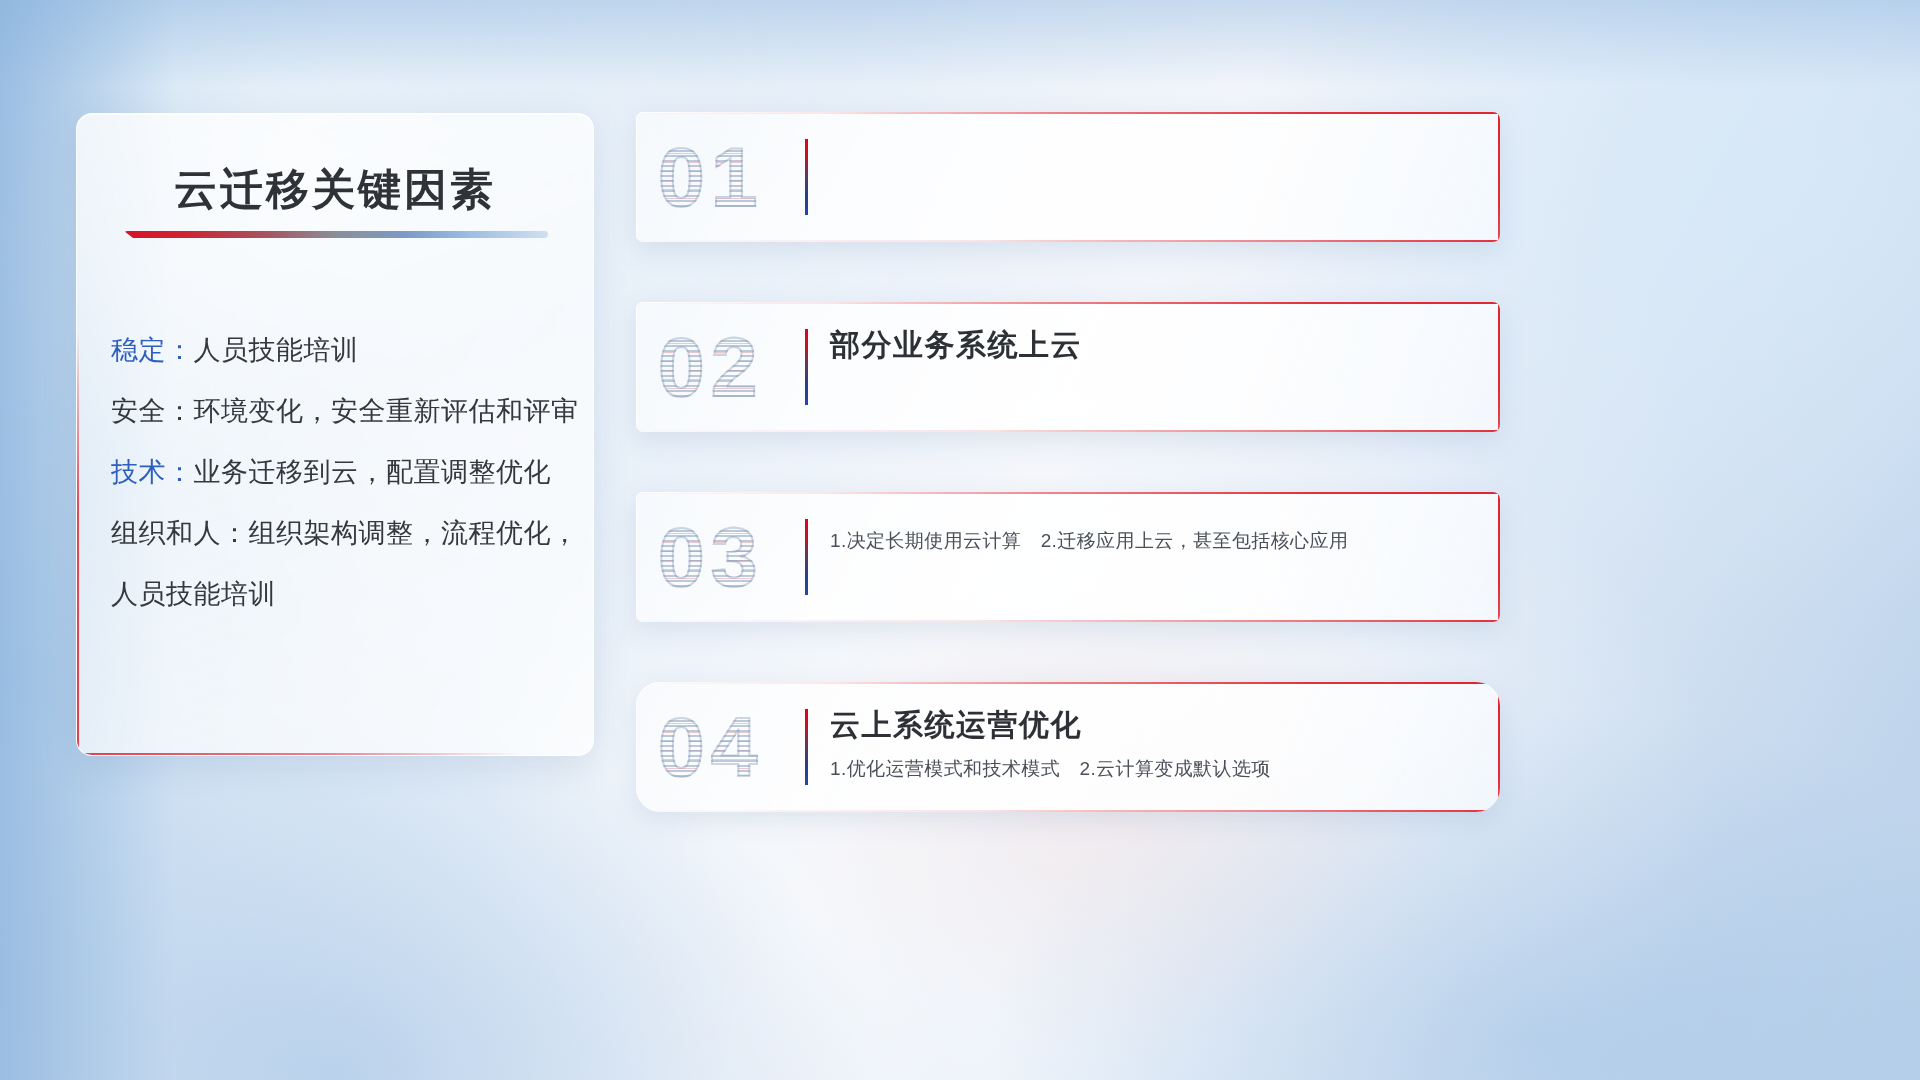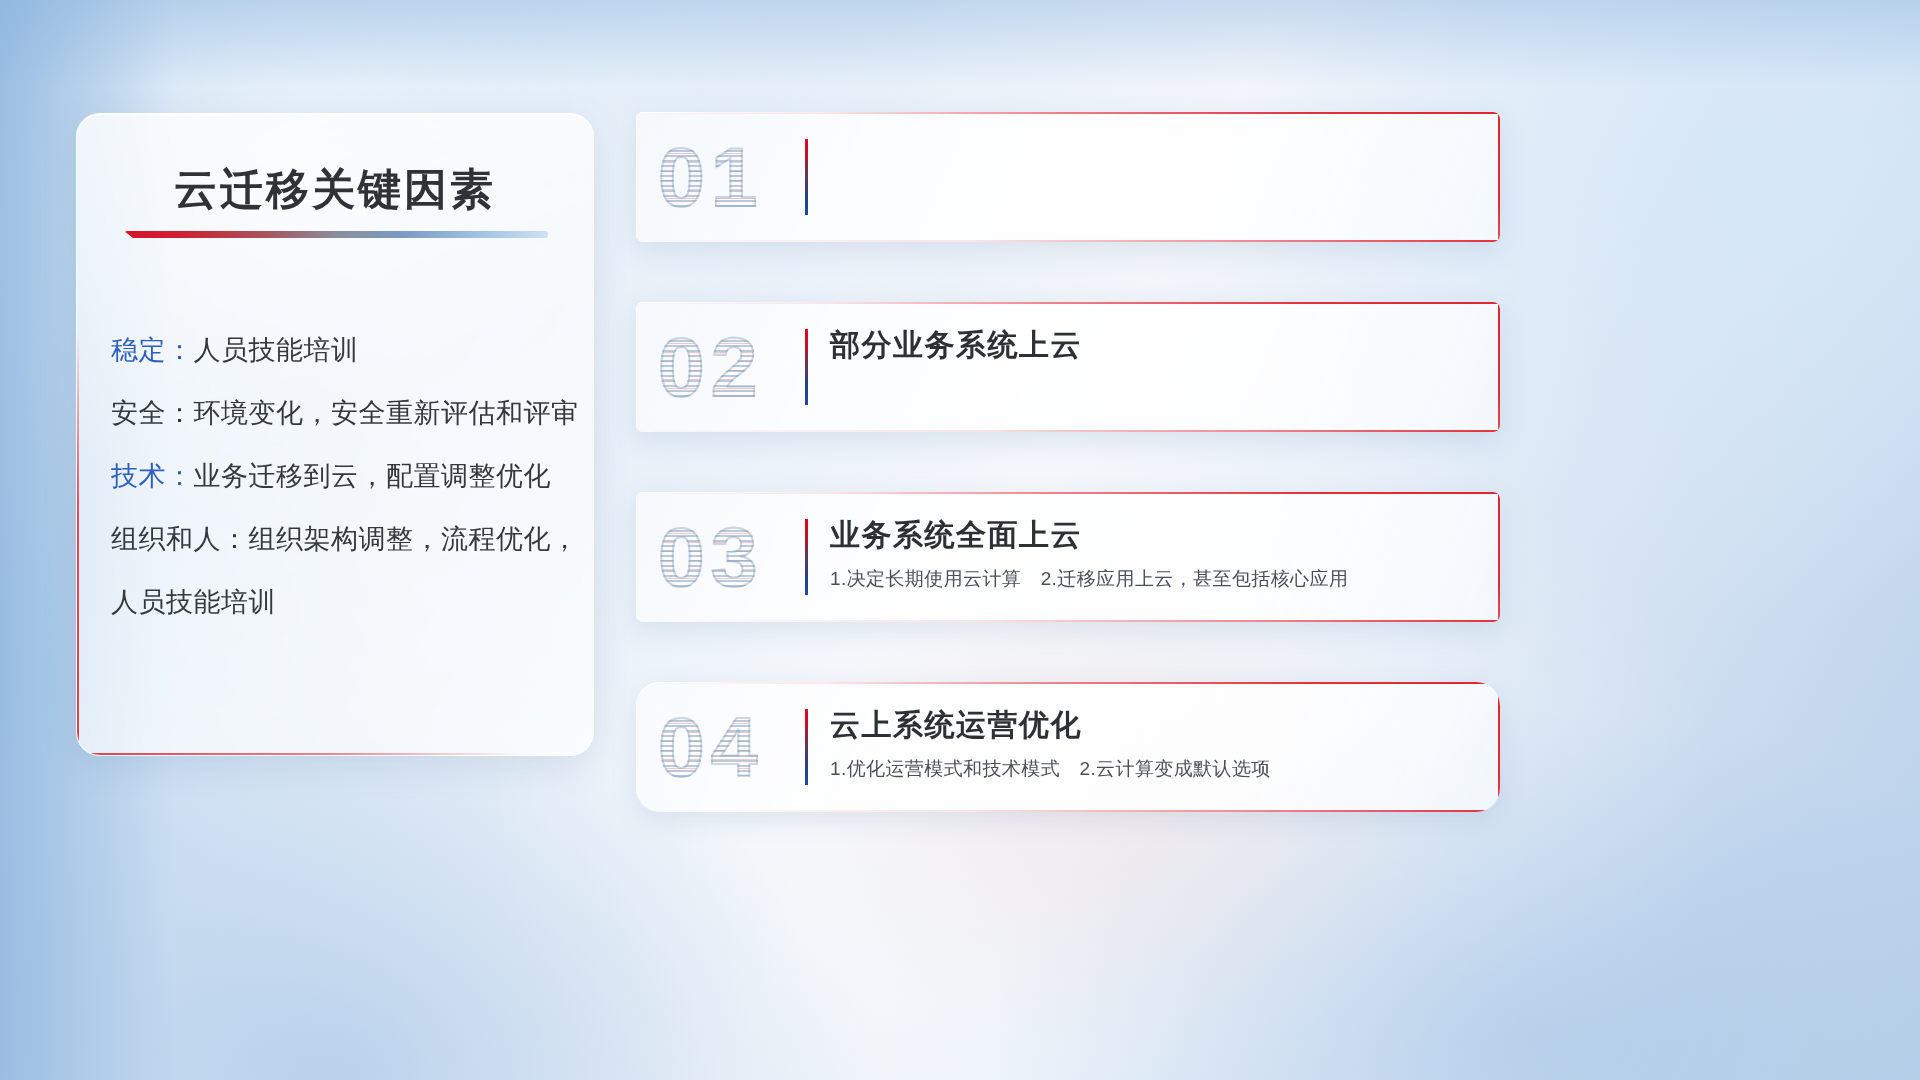--- a/index.html
+++ b/index.html
@@ -66,21 +66,21 @@
   }
 
   
   #stage { position:absolute; inset:0; z-index:2; }
 
   
   #left-panel {
     position:absolute;
     left:76px; top:113px;
     width:518px; height:643px;
-    border-radius:24px;
+    border-radius:16px;
     background:
       linear-gradient(160deg, rgba(255,255,255,.80) 0%, rgba(255,255,255,.62) 45%, rgba(255,255,255,.72) 100%);
     border:1px solid rgba(255,255,255,.85);
     box-shadow:
       0 10px 34px rgba(88,124,168,.16),
       inset 0 1px 0 rgba(255,255,255,.9);
     backdrop-filter:blur(2px);
     overflow:hidden;
   }
   
@@ -120,21 +120,21 @@
   #panel-list {
     position:absolute; left:34px; right:22px; top:206px;
   }
   .panel-item {
     font-size:27px;
     line-height:61px;
     white-space:nowrap;
     color:#35393e;
     letter-spacing:.5px;
   }
-  .panel-item .lbl { font-weight:normal;font-family:Liberation Mono, monospace; }
+  .panel-item .lbl { font-weight:normal; }
   .panel-item .lbl.accent { color:#2f5fbe; }
   .panel-item .lbl.plain  { color:#35393e; }
 
   
   #cards { position:absolute; left:636px; top:112px; width:864px; }
   .step-card {
     position:relative;
     height:130px;
     margin-bottom:60px;
     border-radius:7px;
@@ -324,21 +324,20 @@
 
     <article class="step-card">
       <div class="card-edge-top"></div>
       <div class="card-edge-right"></div>
       <div class="card-edge-bottom"></div>
       <div class="card-edge-left"></div>
       <div class="card-num-echo">03</div>
       <div class="card-num">03</div>
       <div class="card-divider"></div>
       <div class="card-body">
-        <div class="card-heading">业务系统全面上云</div>
         <div class="card-sub">1.决定长期使用云计算　2.迁移应用上云，甚至包括核心应用</div>
       </div>
     </article>
 
     <article class="step-card">
       <div class="card-edge-top"></div>
       <div class="card-edge-right"></div>
       <div class="card-edge-bottom"></div>
       <div class="card-edge-left"></div>
       <div class="card-num-echo">04</div>

